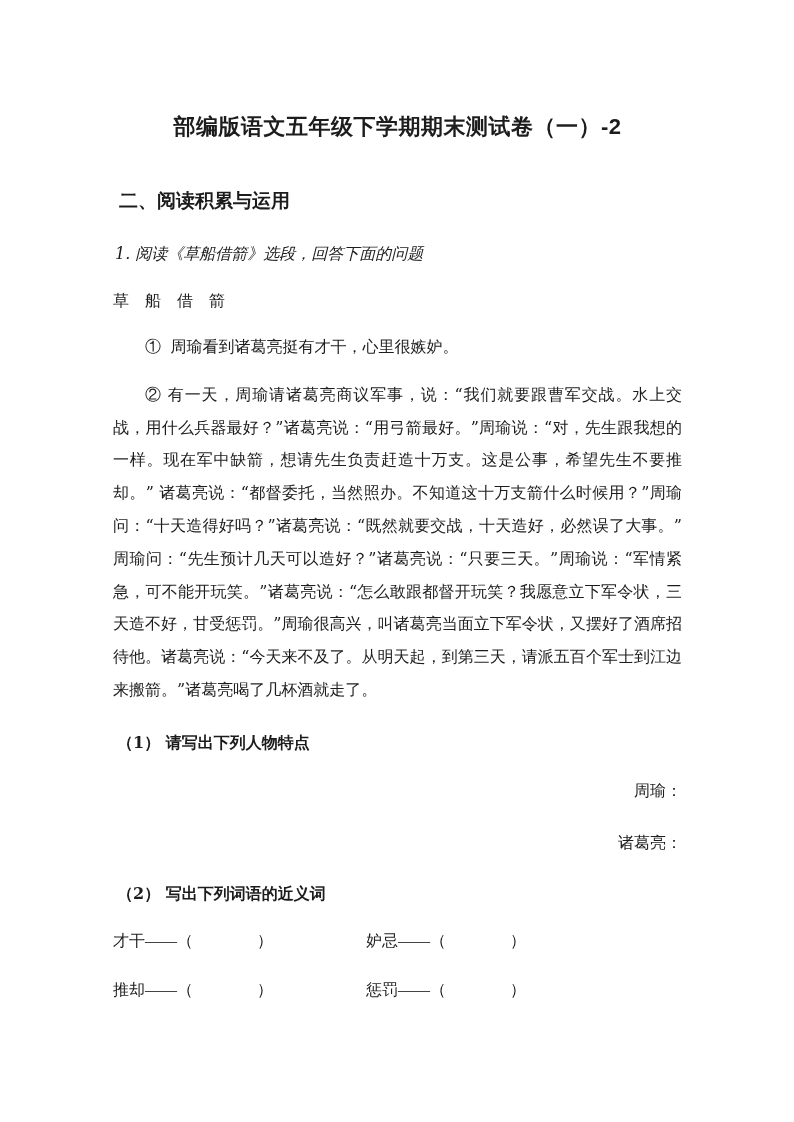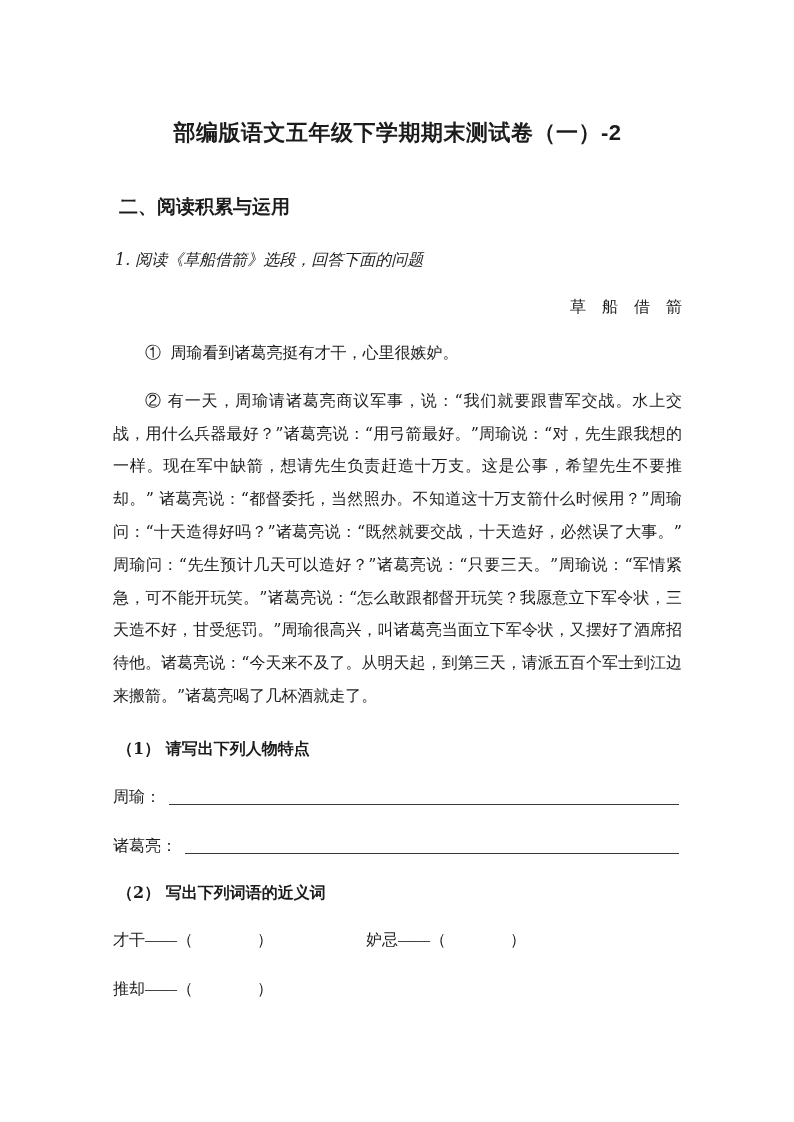--- a/index.html
+++ b/index.html
@@ -4,21 +4,21 @@
 <style>
   html, body {
     margin: 0;
     padding: 0;
     background: #ffffff;
   }
   .page {
     position: relative;
     width: 794px;
     height: 1016px;
-    margin: 12px auto;
+    margin: 6px auto;
     box-sizing: border-box;
     background: #ffffff;
     padding: 106px 112px 0 113px;
     color: #1c1c1c;
     font-family: "DejaVu Serif", "Liberation Serif", serif;
     overflow: hidden;
   }
   .doc-title {
     font-family: "Liberation Sans", "DejaVu Sans", sans-serif;
     font-size: 22px;
@@ -33,21 +33,21 @@
     font-weight: 700;
     margin: 46px 0 0 6px;
   }
   .question-prompt {
     font-size: 16px;
     margin: 30px 0 0 2px;
     font-style: italic;
   }
   .passage-title {
     font-size: 16px;
-    text-align: right;
+    text-align: left;
     margin: 26px 0 0 0;
   }
   .para {
     font-size: 16px;
     line-height: 2.05;
     text-align: justify;
     text-indent: 2em;
     margin: 0;
   }
   .para-first { margin-top: 20px; font-family: Liberation Mono, monospace; }
@@ -55,20 +55,21 @@
   .sub-label {
     font-size: 16px;
     margin: 26px 0 0 4px;
     font-weight: bold;
   }
   .blank-row {
     display: flex;
     align-items: flex-end;
     font-size: 16px;
     margin-top: 27px;
+    flex-direction: column;
   }
   .blank-label { white-space: nowrap; }
   .blank-line {
     flex: 1;
     border-bottom: 1px solid #3a3a3a;
     height: 1.1em;
     margin: 0 3px 3px 8px;
   }
   .syn-grid {
     display: grid;
@@ -109,16 +110,17 @@
       <span class="blank-label">诸葛亮：</span>
       <span class="blank-line"></span>
     </div>
 
     <p class="sub-label">（2） 写出下列词语的近义词</p>
 
     <div class="syn-grid">
       <span class="syn-cell">才干——（　　　　）</span>
       <span class="syn-cell">妒忌——（　　　　）</span>
       <span class="syn-cell">推却——（　　　　）</span>
+      <span class="syn-cell">惩罚——（　　　　）</span>
     </div>
 
   </div>
 </div>
 
 </body></html>

